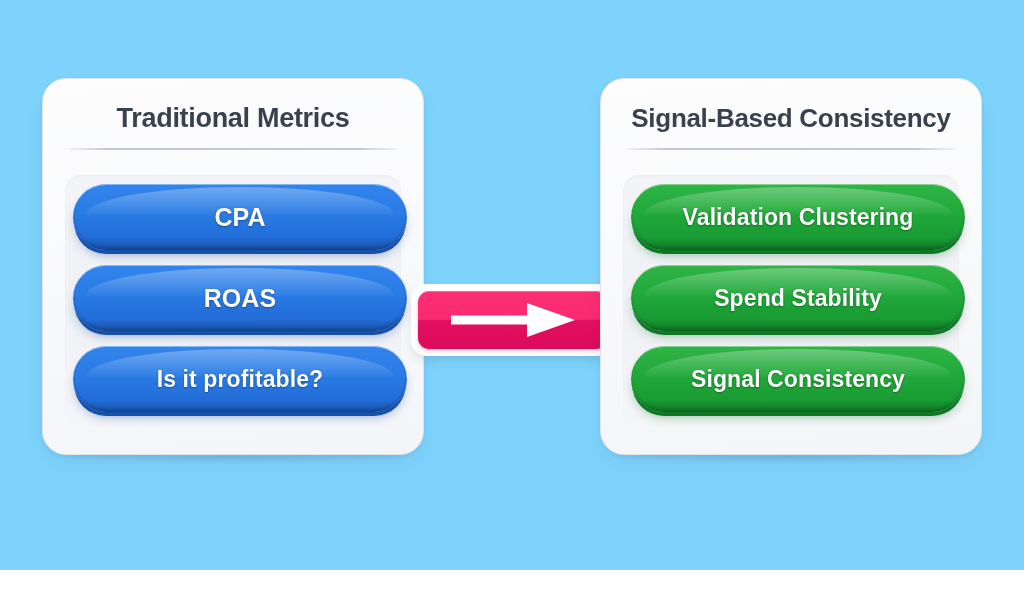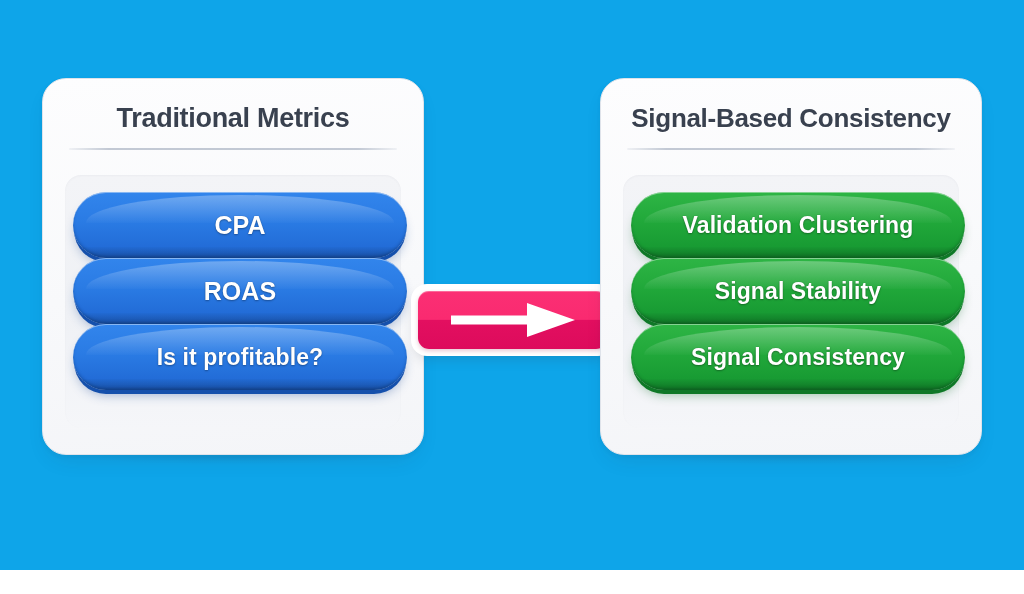--- a/index.html
+++ b/index.html
@@ -9,21 +9,21 @@
     background: #ffffff;
   }
   body {
     font-family: "Liberation Sans", sans-serif;
     -webkit-font-smoothing: antialiased;
   }
   #stage {
     position: relative;
     width: 1024px;
     height: 570px;
-    background: #0ea5e9;
+    background: #7dd3fc;
     overflow: hidden;
   }
 
   
   .card {
     position: absolute;
     top: 78px;
     height: 377px;
     background: linear-gradient(175deg, #fdfdfe 0%, #f8f9fb 55%, #f4f5f8 100%);
     border: 1.5px solid #dfe3ea;
@@ -79,21 +79,21 @@
   }
 
   
   .pill-stack {
     position: absolute;
     top: 105px;
     left: 30px;
     right: 16px;
     display: flex;
     flex-direction: column;
-    margin-top: 8px;
+    gap: 15px;
   }
   .pill {
     position: relative;
     height: 66px;
     border-radius: 33px;
     display: flex;
     align-items: center;
     justify-content: center;
     box-sizing: border-box;
     overflow: hidden;
@@ -231,21 +231,21 @@
   <div class="card" id="card-right">
     <div class="card-title">Signal-Based Consistency</div>
     <div class="card-divider"></div>
     <div class="pill-panel"></div>
 
     <div class="pill-stack">
       <div class="pill green">
         <span class="pill-label">Validation Clustering</span>
       </div>
       <div class="pill green">
-        <span class="pill-label">Signal Stability</span>
+        <span class="pill-label">Spend Stability</span>
       </div>
       <div class="pill green">
         <span class="pill-label">Signal Consistency</span>
       </div>
     </div>
   </div>
 
 </div>
 
 </body></html>

